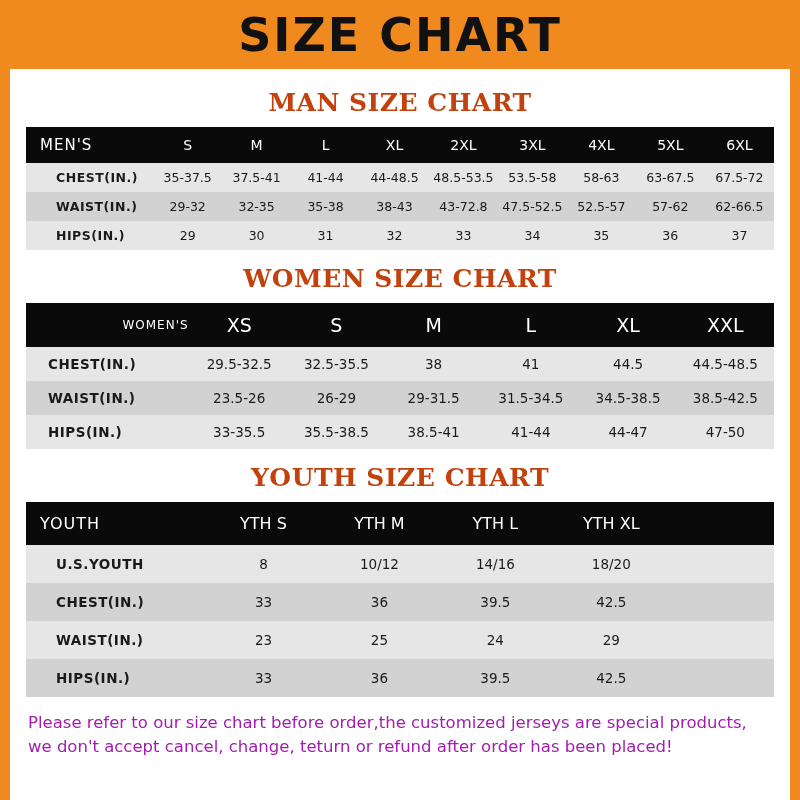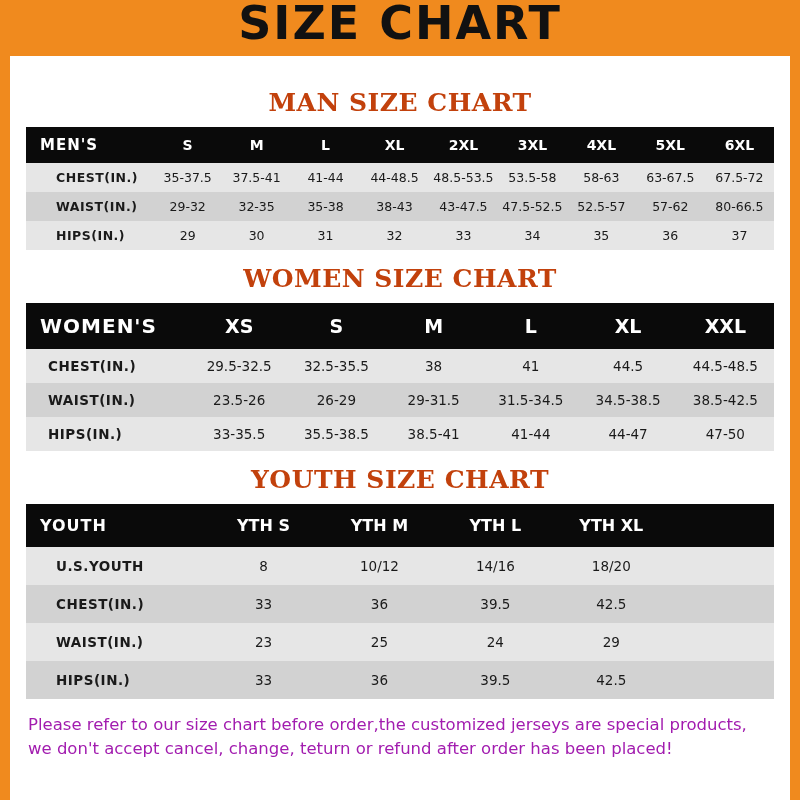--- a/index.html
+++ b/index.html
@@ -20,24 +20,24 @@
     background: #ffffff;
     box-sizing: border-box;
     border-left: 10px solid #f08a1e;
     border-right: 10px solid #f08a1e;
   }
   .header-bar {
     position: absolute;
     top: 0;
     left: -10px;
     width: 800px;
-    height: 56px;
+    height: 69px;
     background: #f08a1e;
     display: flex;
-    align-items: flex-start;
+    align-items: center;
     justify-content: center;
   }
   .header-title {
     font-family: "DejaVu Sans", sans-serif;
     font-weight: bold;
     font-size: 46px;
     letter-spacing: 2px;
     color: #111111;
     text-align: center;
     line-height: 1;
@@ -63,21 +63,21 @@
   .section-title.men { margin-top: 16px; }
   table.size-table {
     width: 100%;
     border-collapse: collapse;
     table-layout: fixed;
     font-size: 12.5px;
   }
   table.size-table thead th {
     background: #0a0a0a;
     color: #ffffff;
-    font-weight: bold;
+    font-weight: normal;
     padding: 9px 2px;
     text-align: center;
     font-size: 14px;
     font-family: "DejaVu Sans", sans-serif;
   }
   table.size-table thead th.rowhead {
     text-align: left;
     padding-left: 14px;
     letter-spacing: 1px;
     font-size: 15px;
@@ -94,21 +94,21 @@
     padding-left: 30px;
     letter-spacing: 0.5px;
     font-weight: bold;
   }
   table.size-table tbody tr.odd td { background: #e6e6e6; }
   table.size-table tbody tr.even td { background: #d2d2d2; }
 
   
   table.women-table tbody td { font-size: 13.5px; padding: 9px 2px; }
   table.women-table thead th { font-size: 19px; padding: 11px 2px; }
-  table.women-table thead th.rowhead { font-size: 20px; }
+  table.women-table thead th.rowhead { font-size: 12px; text-align: right; }
   table.women-table tbody td.rowlabel { padding-left: 22px; }
 
   table.youth-table tbody td { font-size: 13.5px; padding: 11px 2px; }
   table.youth-table thead th { font-size: 16px; padding: 12px 2px; }
   table.youth-table thead th.rowhead { font-size: 16px; }
   table.youth-table tbody td.rowlabel { padding-left: 30px; }
 
   .footer-note {
     margin-top: 14px;
     color: #a21caf;
@@ -171,25 +171,25 @@
           <td>58-63</td>
           <td>63-67.5</td>
           <td>67.5-72</td>
         </tr>
         <tr class="even">
           <td class="rowlabel">WAIST(IN.)</td>
           <td>29-32</td>
           <td>32-35</td>
           <td>35-38</td>
           <td>38-43</td>
-          <td>43-47.5</td>
+          <td>43-72.8</td>
           <td>47.5-52.5</td>
           <td>52.5-57</td>
           <td>57-62</td>
-          <td>80-66.5</td>
+          <td>62-66.5</td>
         </tr>
         <tr class="odd">
           <td class="rowlabel">HIPS(IN.)</td>
           <td>29</td>
           <td>30</td>
           <td>31</td>
           <td>32</td>
           <td>33</td>
           <td>34</td>
           <td>35</td>

